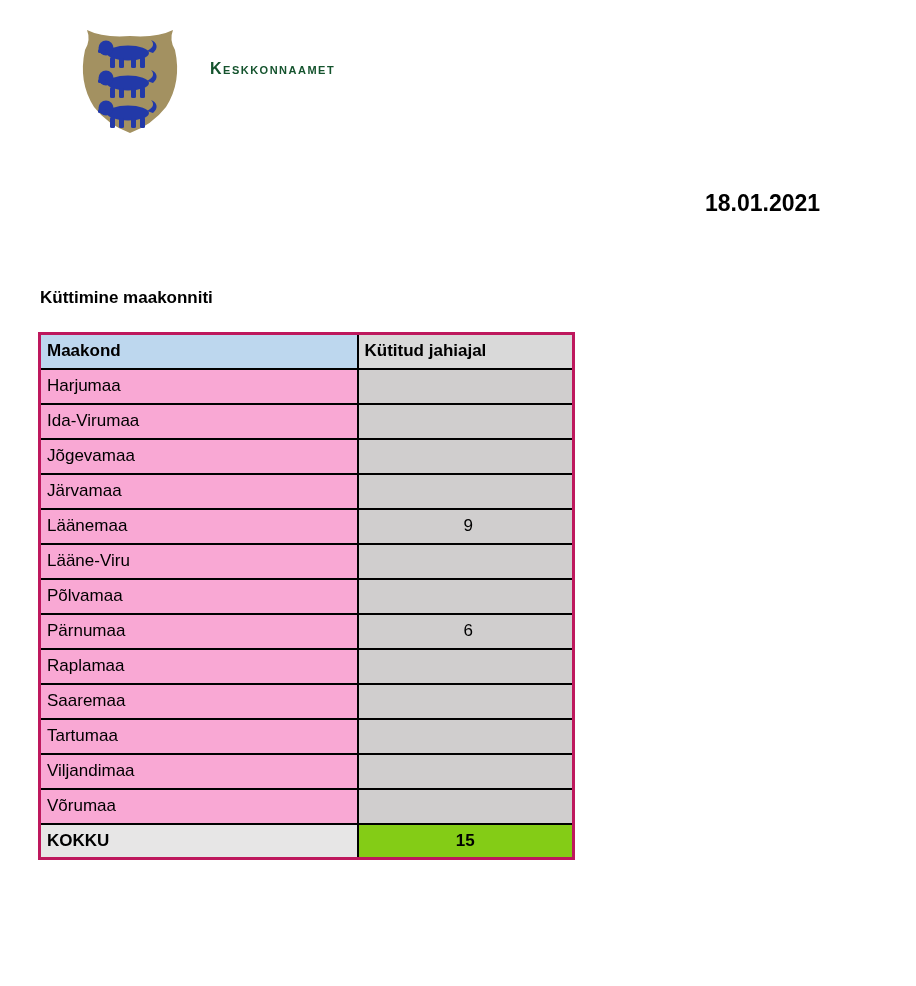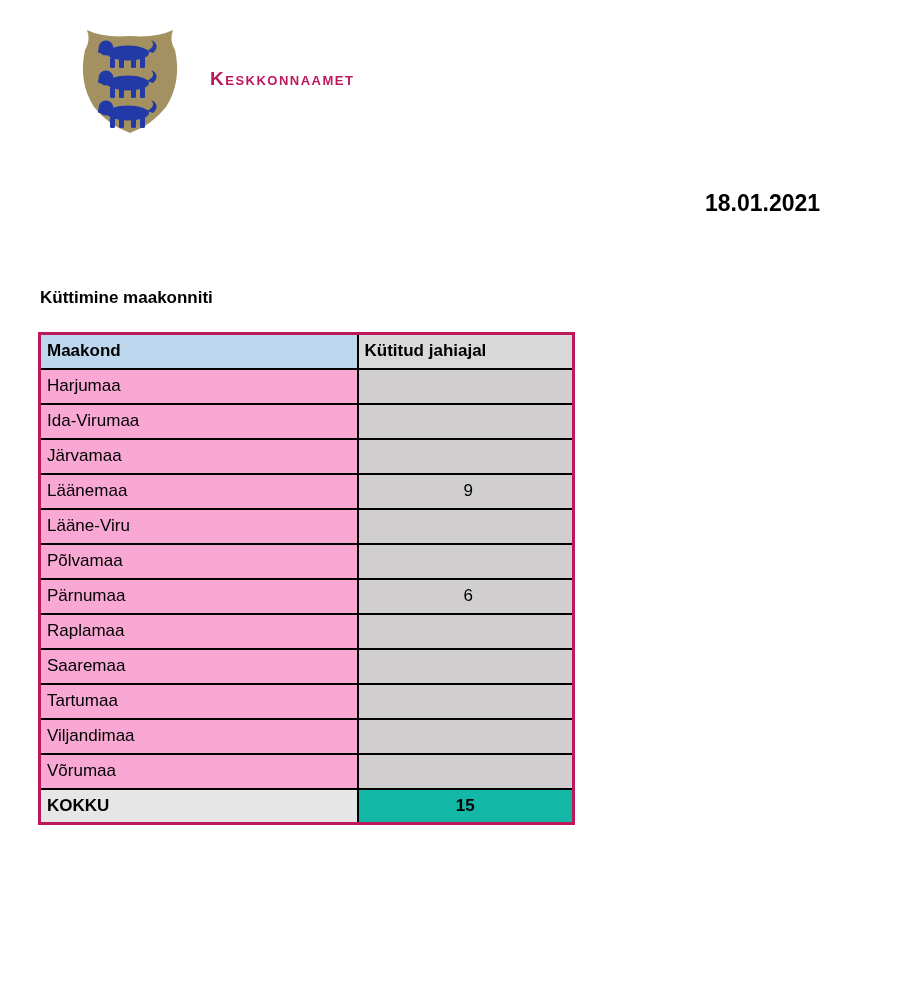--- a/index.html
+++ b/index.html
@@ -10,25 +10,25 @@
     color: #000000;
     position: relative;
     overflow: hidden;
   }
   .page { position: absolute; left: 0; top: 0; width: 916px; height: 986px; }
 
   
   .logo-wrap { position: absolute; left: 75px; top: 24px; width: 420px; height: 114px; }
   .shield-svg { position: absolute; left: 0; top: 0; width: 110px; height: 112px; }
   .org-name {
-    position: absolute; left: 135px; top: 44px;
-    font-size: 19px; font-weight: 600;
+    position: absolute; left: 135px; top: 36px;
+    font-size: 16px; font-weight: 600;
     font-variant: small-caps;
     letter-spacing: 1.5px;
-    color: #be185d;
+    color: #14532d;
     white-space: nowrap;
   }
 
   
   .doc-title {
     position: absolute; left: 40px; top: 190px;
     font-size: 23px; font-weight: bold; white-space: nowrap;
   }
   .doc-title-inner {
     display: inline-block;
@@ -62,21 +62,21 @@
     overflow: hidden;
     white-space: nowrap;
   }
   .col-maakond { width: 318px; }
   .col-value   { width: 216px; }
   th.hdr-maakond { background: #bdd7ee; text-align: left; font-weight: bold; }
   th.hdr-value   { background: #d9d9d9; text-align: left; font-weight: bold; }
   td.cell-county { background: #f9a8d4; text-align: left; }
   td.cell-value  { background: #d0cece; text-align: center; padding: 0; }
   tr.total-row td.cell-total-label { background: #e7e6e6; font-weight: bold; text-align: left; }
-  tr.total-row td.cell-total-value { background: #14b8a6; font-weight: bold; text-align: center; padding: 0; }
+  tr.total-row td.cell-total-value { background: #84cc16; font-weight: bold; text-align: center; padding: 0; }
 </style>
 </head>
 <body>
 
 <div class="page">
 
   <div class="logo-wrap">
     <svg class="shield-svg" viewBox="0 0 110 112" aria-hidden="true">
       <path d="M12,6 Q28,14 55,12 Q82,14 98,6 Q94,16 100,26 Q107,58 91,83 Q77,101 55,109 Q33,101 19,83 Q3,58 10,26 Q16,16 12,6 Z" fill="#a39161"></path>
       <g fill="#2239a8" stroke="none">
@@ -138,20 +138,24 @@
 
       <tr>
           <td class="cell-county">Harjumaa</td>
           <td class="cell-value"></td>
         </tr>
           <tr>
           <td class="cell-county">Ida-Virumaa</td>
           <td class="cell-value"></td>
         </tr>
           <tr>
+          <td class="cell-county">Jõgevamaa</td>
+          <td class="cell-value"></td>
+        </tr>
+          <tr>
           <td class="cell-county">Järvamaa</td>
           <td class="cell-value"></td>
         </tr>
           <tr>
           <td class="cell-county">Läänemaa</td>
           <td class="cell-value">9</td>
         </tr>
           <tr>
           <td class="cell-county">Lääne-Viru</td>
           <td class="cell-value"></td>

